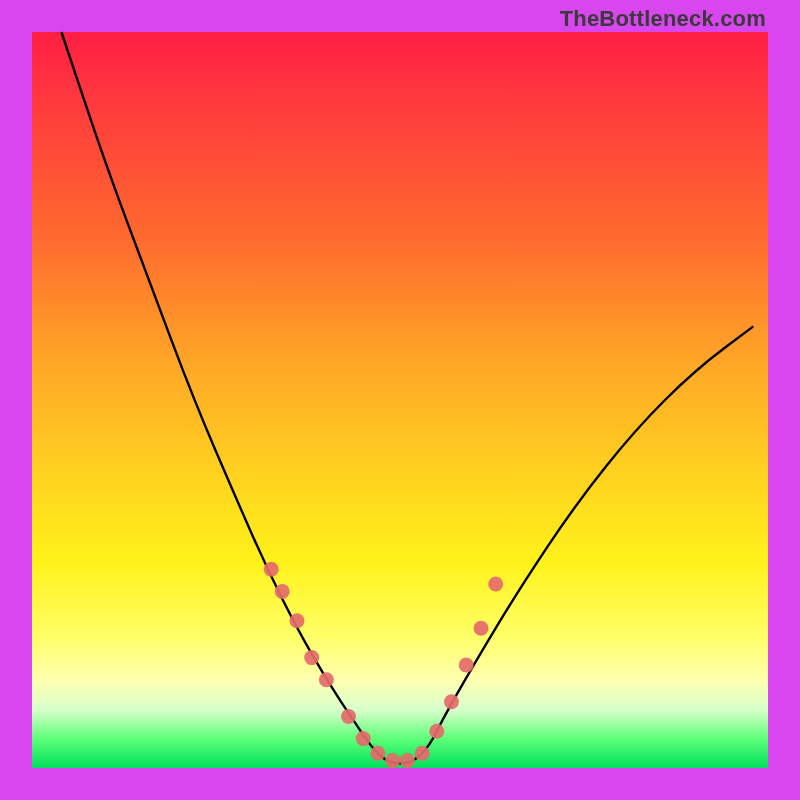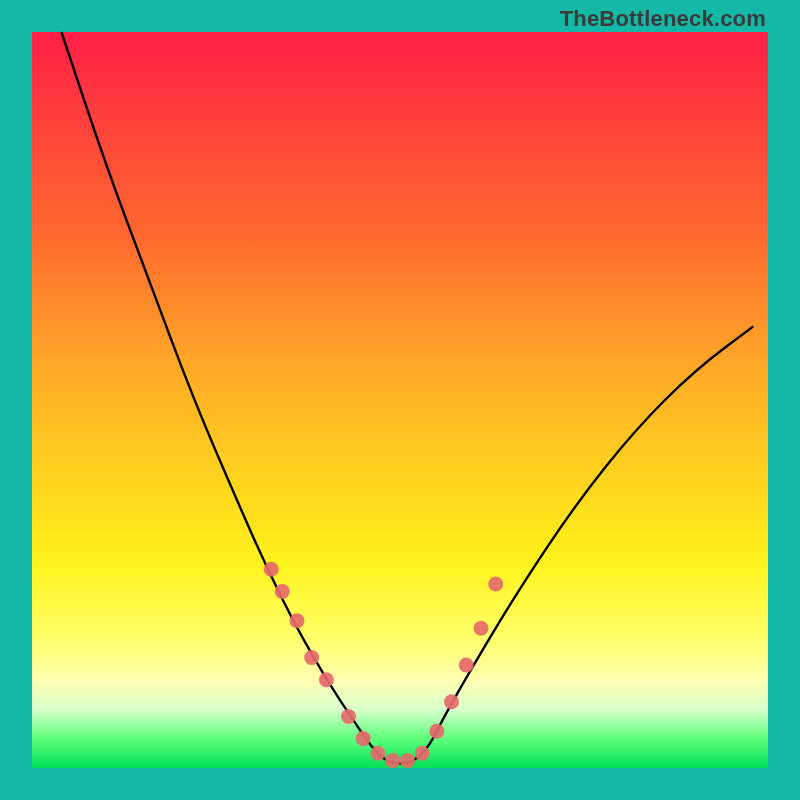--- a/index.html
+++ b/index.html
@@ -7,21 +7,21 @@
     padding: 0;
     width: 800px;
     height: 800px;
     background: #000;
     font-family: Arial, Helvetica, sans-serif;
     overflow: hidden;
   }
   .frame {
     position: absolute;
     inset: 0;
-    background: #14b8a6;
+    background: #d946ef;
   }
   .plot-area {
     position: absolute;
     left: 32px;
     top: 32px;
     width: 736px;
     height: 736px;
     
     background: linear-gradient(
       to bottom,

